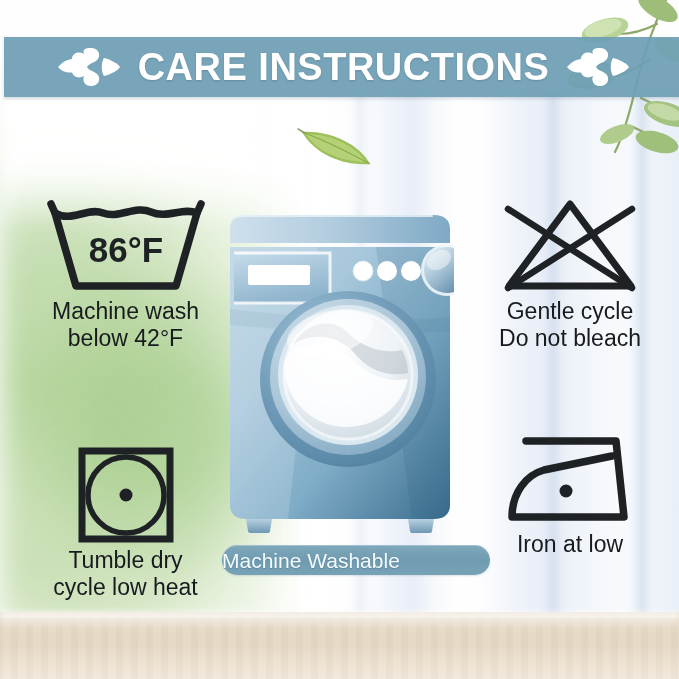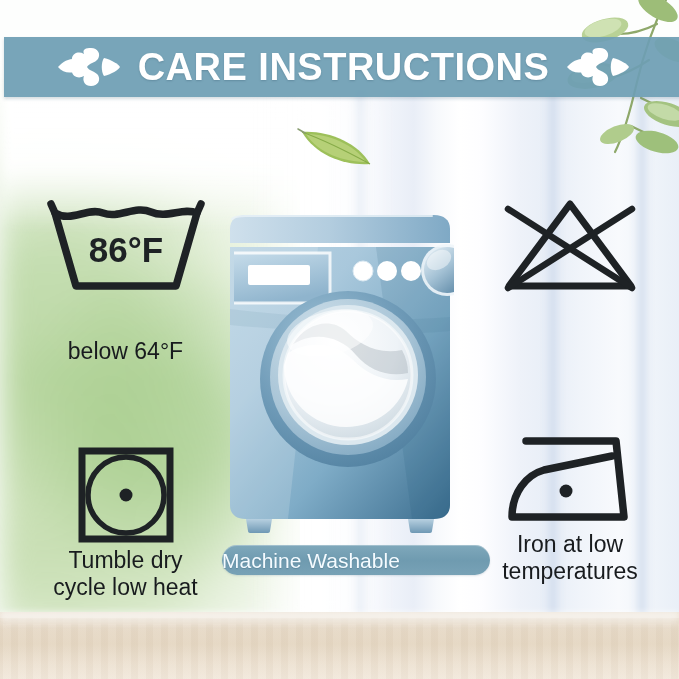--- a/index.html
+++ b/index.html
@@ -78,21 +78,21 @@
   }
   .orn{width:62px;height:42px;flex:none;}
 
   
   .cell{position:absolute;display:flex;flex-direction:column;align-items:center;}
   .cell .glyph{display:block;}
   .cell .cap{
     margin-top:4px;color:#181b1e;font-size:23px;line-height:1.16;
     text-align:center;white-space:nowrap;
   }
-  #cell-wash{left:18px;top:196px;width:215px;gap:13px;}
+  #cell-wash{left:18px;top:196px;width:215px;}
   #cell-bleach{left:470px;top:196px;width:200px;}
   #cell-dry{left:18px;top:447px;width:215px;}
   #cell-iron{left:470px;top:431px;width:200px;}
   #cell-bleach .cap,#cell-iron .cap{}
 
   
   .machine{position:absolute;left:226px;top:213px;width:228px;height:320px;}
 
   
   .badge{
@@ -168,31 +168,35 @@
     </svg>
   </div>
 
   <div class="cell" id="cell-wash">
     <svg class="glyph" width="166" height="98" viewBox="0 0 166 98">
       <path d="M8 8 L12 17 C28 27 44 11 60 17 C76 23 92 9 108 16 C124 23 140 11 154 17 L158 8" fill="none" stroke="#1e2225" stroke-width="7.5" stroke-linecap="round" stroke-linejoin="round"></path>
       <path d="M12 17 L33 90 L133 90 L154 17" fill="none" stroke="#1e2225" stroke-width="7.5" stroke-linecap="round" stroke-linejoin="round"></path>
       <text x="83" y="66" text-anchor="middle" fill="#1e2225" font-family="Liberation Sans, sans-serif" font-size="35" font-weight="700">86°F</text>
     </svg>
     <div class="cap">
-      <br>
-      <span>below 64°F</span>
+      <span>Machine wash</span><br>
+      <span>below 42°F</span>
     </div>
   </div>
 
   <div class="cell" id="cell-bleach">
     <svg class="glyph" width="150" height="98" viewBox="0 0 150 98">
       <path d="M75 8 L136 90 L14 90 Z" fill="none" stroke="#1e2225" stroke-width="7" stroke-linecap="round" stroke-linejoin="round"></path>
       <path d="M13 13 L137 92" fill="none" stroke="#1e2225" stroke-width="6.5" stroke-linecap="round"></path>
       <path d="M137 13 L13 92" fill="none" stroke="#1e2225" stroke-width="6.5" stroke-linecap="round"></path>
     </svg>
+    <div class="cap">
+      <span>Gentle cycle</span><br>
+      <span>Do not bleach</span>
+    </div>
   </div>
 
   <div class="cell" id="cell-dry">
     <svg class="glyph" width="100" height="96" viewBox="0 0 100 96">
       <rect x="6" y="4" width="88" height="88" fill="none" stroke="#1e2225" stroke-width="7"></rect>
       <circle cx="50" cy="48" r="38" fill="none" stroke="#1e2225" stroke-width="5.5"></circle>
       <circle cx="50" cy="48" r="6.5" fill="#1e2225"></circle>
     </svg>
     <div class="cap">
       <span>Tumble dry</span><br>
@@ -200,21 +204,20 @@
     </div>
   </div>
 
   <div class="cell" id="cell-iron">
     <svg class="glyph" width="140" height="96" viewBox="0 0 140 96">
       <path d="M26 10 L116 10 L124 86 L12 86 C12 62 26 44 44 39 L112 25" fill="none" stroke="#1e2225" stroke-width="7.5" stroke-linecap="round" stroke-linejoin="round"></path>
       <circle cx="66" cy="60" r="6.5" fill="#1e2225"></circle>
     </svg>
     <div class="cap">
       <span>Iron at low</span><br>
-      <span>temperatures</span>
     </div>
   </div>
 
   <svg class="machine" viewBox="0 0 228 320">
     <defs>
       <linearGradient id="gBody" x1="0" y1="0" x2="1" y2="1">
         <stop offset="0%" stop-color="#b9d3e3"></stop>
         <stop offset="30%" stop-color="#a9c8dc"></stop>
         <stop offset="62%" stop-color="#7facc7"></stop>
         <stop offset="100%" stop-color="#3b6d8e"></stop>

